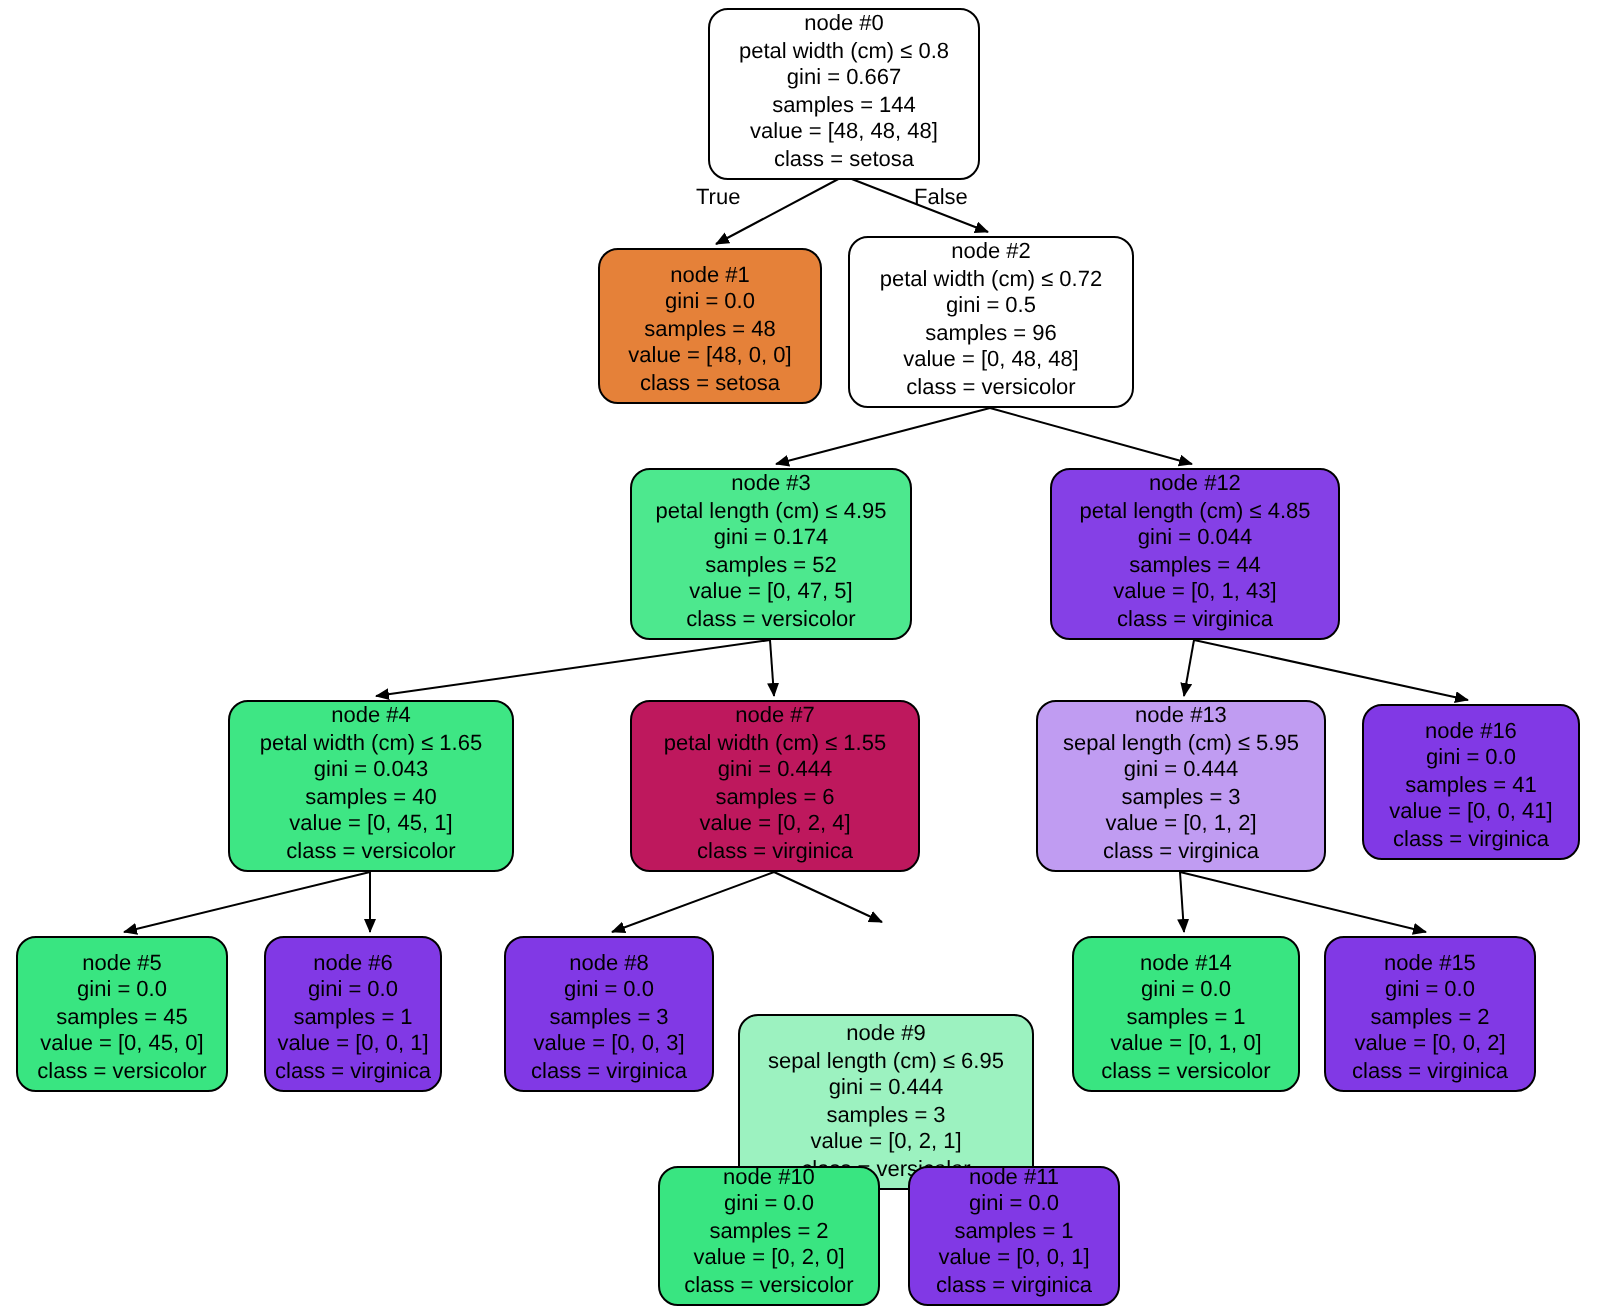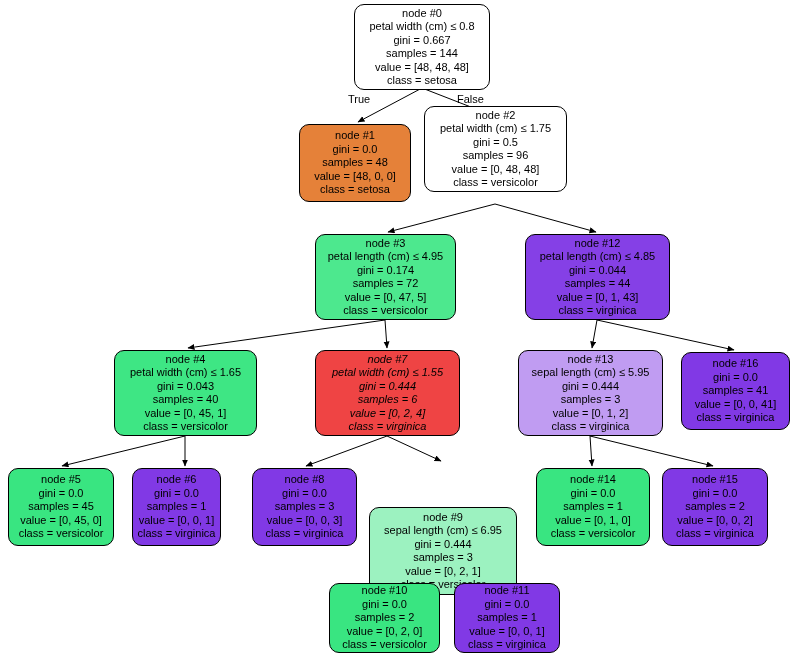--- a/index.html
+++ b/index.html
@@ -21,21 +21,21 @@
     width: 800px; height: 657px;
   }
   .node {
     position: absolute;
     box-sizing: border-box;
     border: 1px solid #000000;
     border-radius: 10px;
     background: #ffffff;
     display: flex;
     flex-direction: column;
-    justify-content: center;
+    justify-content: flex-end;
     align-items: center;
     text-align: center;
     font-size: 11px;
     line-height: 13.5px;
     color: #000000;
     padding: 2px 3px;
     white-space: nowrap;
   }
   .edge-label {
     position: absolute;
@@ -85,34 +85,34 @@
   </div>
 
   <div class="node" style="left: 299px; top: 124px; width: 112px; height: 78px; background-color: rgb(229, 129, 57);">
     <div>node #1</div>
     <div>gini = 0.0</div>
     <div>samples = 48</div>
     <div>value = [48, 0, 0]</div>
     <div>class = setosa</div>
   </div>
 
-  <div class="node" style="left: 424px; top: 106px; width: 143px; height: 86px; background-color: rgb(255, 255, 255);">
+  <div class="node" style="left: 424px; top: 118px; width: 143px; height: 86px; background-color: rgb(255, 255, 255);">
     <div>node #2</div>
-    <div>petal width (cm) ≤ 1.75</div>
+    <div>petal width (cm) ≤ 0.72</div>
     <div>gini = 0.5</div>
     <div>samples = 96</div>
     <div>value = [0, 48, 48]</div>
     <div>class = versicolor</div>
   </div>
 
   <div class="node" style="left: 315px; top: 234px; width: 141px; height: 86px; background-color: rgb(77, 232, 142);">
     <div>node #3</div>
     <div>petal length (cm) ≤ 4.95</div>
     <div>gini = 0.174</div>
-    <div>samples = 72</div>
+    <div>samples = 52</div>
     <div>value = [0, 47, 5]</div>
     <div>class = versicolor</div>
   </div>
 
   <div class="node" style="left: 525px; top: 234px; width: 145px; height: 86px; background-color: rgb(133, 64, 230);">
     <div>node #12</div>
     <div>petal length (cm) ≤ 4.85</div>
     <div>gini = 0.044</div>
     <div>samples = 44</div>
     <div>value = [0, 1, 43]</div>
@@ -121,21 +121,21 @@
 
   <div class="node" style="left: 114px; top: 350px; width: 143px; height: 86px; background-color: rgb(62, 230, 132);">
     <div>node #4</div>
     <div>petal width (cm) ≤ 1.65</div>
     <div>gini = 0.043</div>
     <div>samples = 40</div>
     <div>value = [0, 45, 1]</div>
     <div>class = versicolor</div>
   </div>
 
-  <div class="node" style="left: 315px; top: 350px; width: 145px; height: 86px; background-color: #ef4444; font-style: italic;">
+  <div class="node" style="left: 315px; top: 350px; width: 145px; height: 86px; background-color: #be185d;">
     <div>node #7</div>
     <div>petal width (cm) ≤ 1.55</div>
     <div>gini = 0.444</div>
     <div>samples = 6</div>
     <div>value = [0, 2, 4]</div>
     <div>class = virginica</div>
   </div>
 
   <div class="node" style="left: 518px; top: 350px; width: 145px; height: 86px; background-color: rgb(192, 156, 242);">
     <div>node #13</div>

